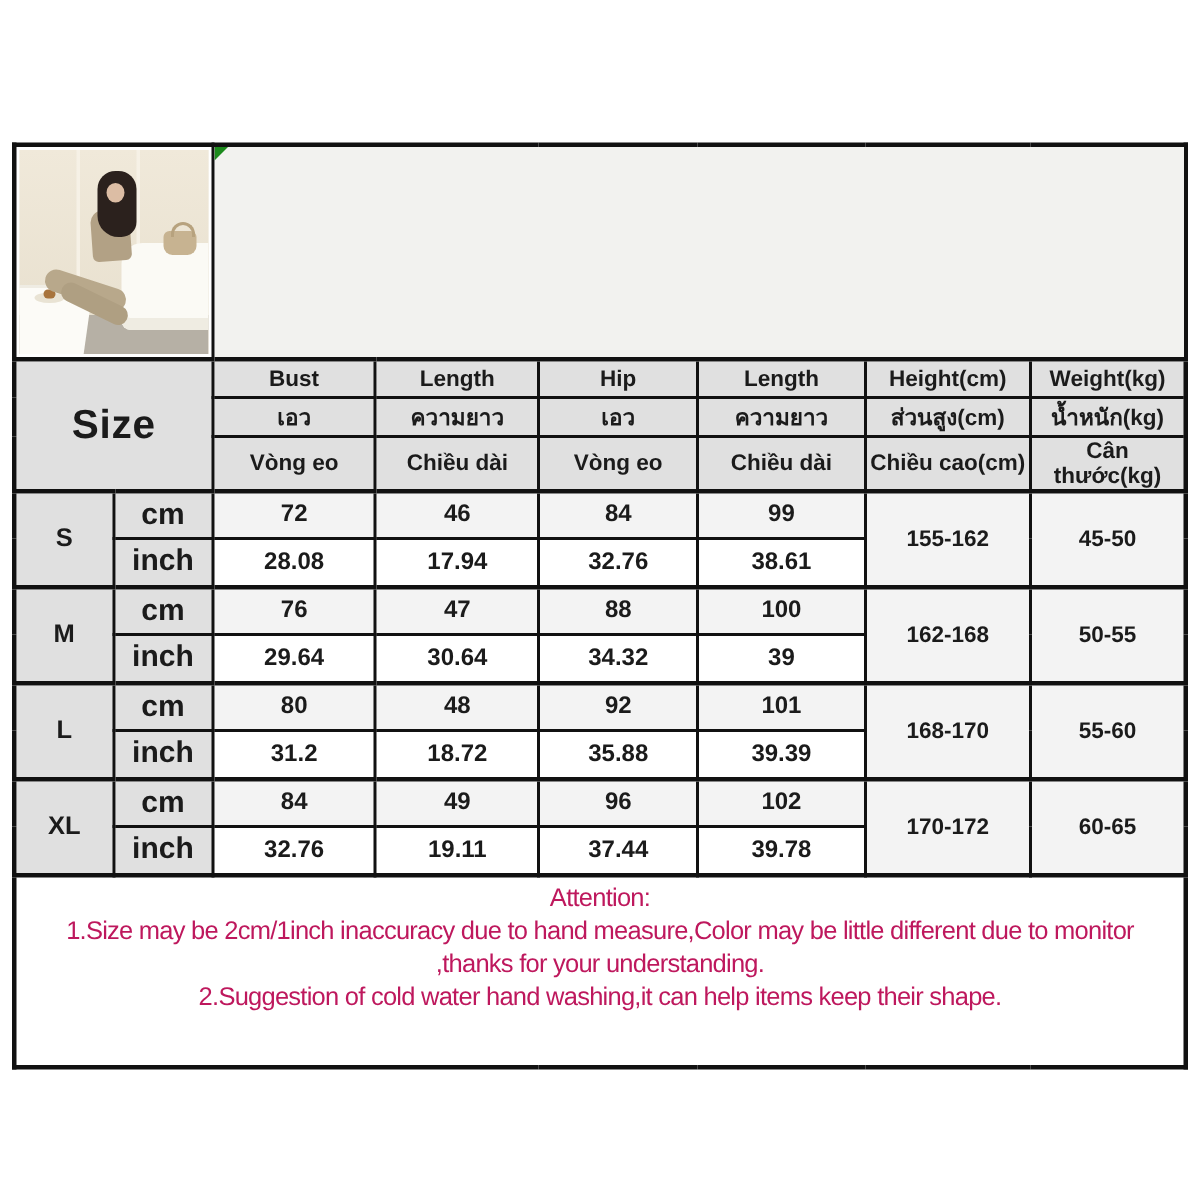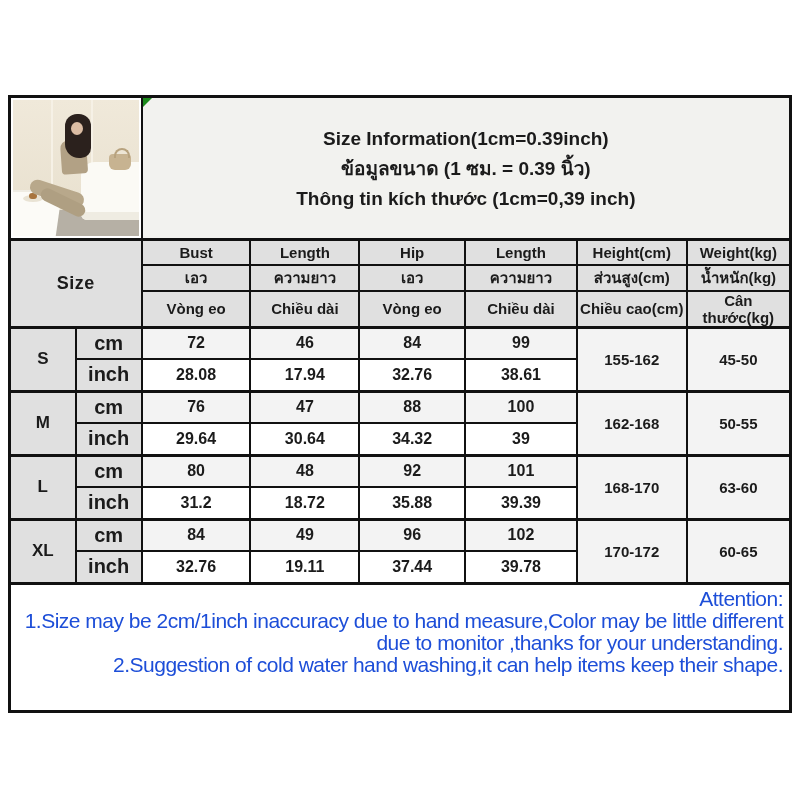--- a/index.html
+++ b/index.html
@@ -24,30 +24,30 @@
 
   .photo-cell { background:#ffffff; padding:2px; }
   .title-cell { background:#f2f2ef; position:relative; }
   .title-inner { display:flex; flex-direction:column; justify-content:center; align-items:center; height:100%; gap:3px; }
   .title-line { font-size:19px; font-weight:bold; line-height:27px; white-space:nowrap; }
   .comment-triangle {
     position:absolute; top:0; left:0; width:0; height:0;
     border-top:9px solid #1c8a1c; border-right:9px solid transparent;
   }
   .hdr  { background:#e0e0e0; }
-  .size-head { background:#e0e0e0; font-size:18px; letter-spacing:0.5px; }
+  .size-head { background:#e0e0e0; font-size:27px; letter-spacing:0.5px; }
   .lbl  { background:#e0e0e0; font-size:20px; }
   .size-lbl { font-size:17px; }
   .cm-val { background:#f3f3f3; font-size:16px; }
   .inch-val { background:#ffffff; font-size:16px; }
   .merged { background:#f3f3f3; font-size:15px; }
   .attention-cell {
-    background:#ffffff; text-align:right; vertical-align:top;
-    font-weight:normal; font-size:21px; letter-spacing:-0.5px;
-    line-height:22px; padding:3px 6px; color:#1d4ed8;
+    background:#ffffff; text-align:center; vertical-align:top;
+    font-weight:normal; font-size:17px; letter-spacing:-0.5px;
+    line-height:22px; padding:3px 6px; color:#be185d;
   }
 
   
   .photo { position:relative; width:100%; height:136px; background:#ece5d6; overflow:hidden; }
   .ph-doors {
     position:absolute; inset:0;
     background:
       linear-gradient(90deg, #f6f1e6 0 2px, transparent 2px) 38px 0/100% 100% no-repeat,
       linear-gradient(90deg, #f6f1e6 0 2px, transparent 2px) 78px 0/100% 100% no-repeat,
       linear-gradient(180deg, #f0e9da 0%, #e7dfcd 100%);
@@ -101,25 +101,20 @@
           <div class="ph-burger"></div>
           <div class="ph-leg1"></div>
           <div class="ph-leg2"></div>
           <div class="ph-jacket"></div>
           <div class="ph-hair"></div>
           <div class="ph-face"></div>
         </div>
       </td>
       <td class="title-cell" colspan="6">
         <span class="comment-triangle"></span>
-        <div class="title-inner">
-          <div class="title-line">Size Information(1cm=0.39inch)</div>
-          <div class="title-line">ข้อมูลขนาด (1 ซม. = 0.39 นิ้ว)</div>
-          <div class="title-line">Thông tin kích thước (1cm=0,39 inch)</div>
-        </div>
       </td>
     </tr>
 
     <tr class="r-h group-start">
       <td class="size-head" colspan="2" rowspan="3">Size</td>
       <td class="hdr">Bust</td>
       <td class="hdr">Length</td>
       <td class="hdr">Hip</td>
       <td class="hdr">Length</td>
       <td class="hdr">Height(cm)</td>
@@ -179,21 +174,21 @@
     </tr>
 
     <tr class="r-b group-start">
       <td class="lbl size-lbl" rowspan="2">L</td>
       <td class="lbl">cm</td>
       <td class="cm-val">80</td>
       <td class="cm-val">48</td>
       <td class="cm-val">92</td>
       <td class="cm-val">101</td>
       <td class="merged" rowspan="2">168-170</td>
-      <td class="merged" rowspan="2">63-60</td>
+      <td class="merged" rowspan="2">55-60</td>
     </tr>
     <tr class="r-b">
       <td class="lbl">inch</td>
       <td class="inch-val">31.2</td>
       <td class="inch-val">18.72</td>
       <td class="inch-val">35.88</td>
       <td class="inch-val">39.39</td>
     </tr>
 
     <tr class="r-b group-start">

